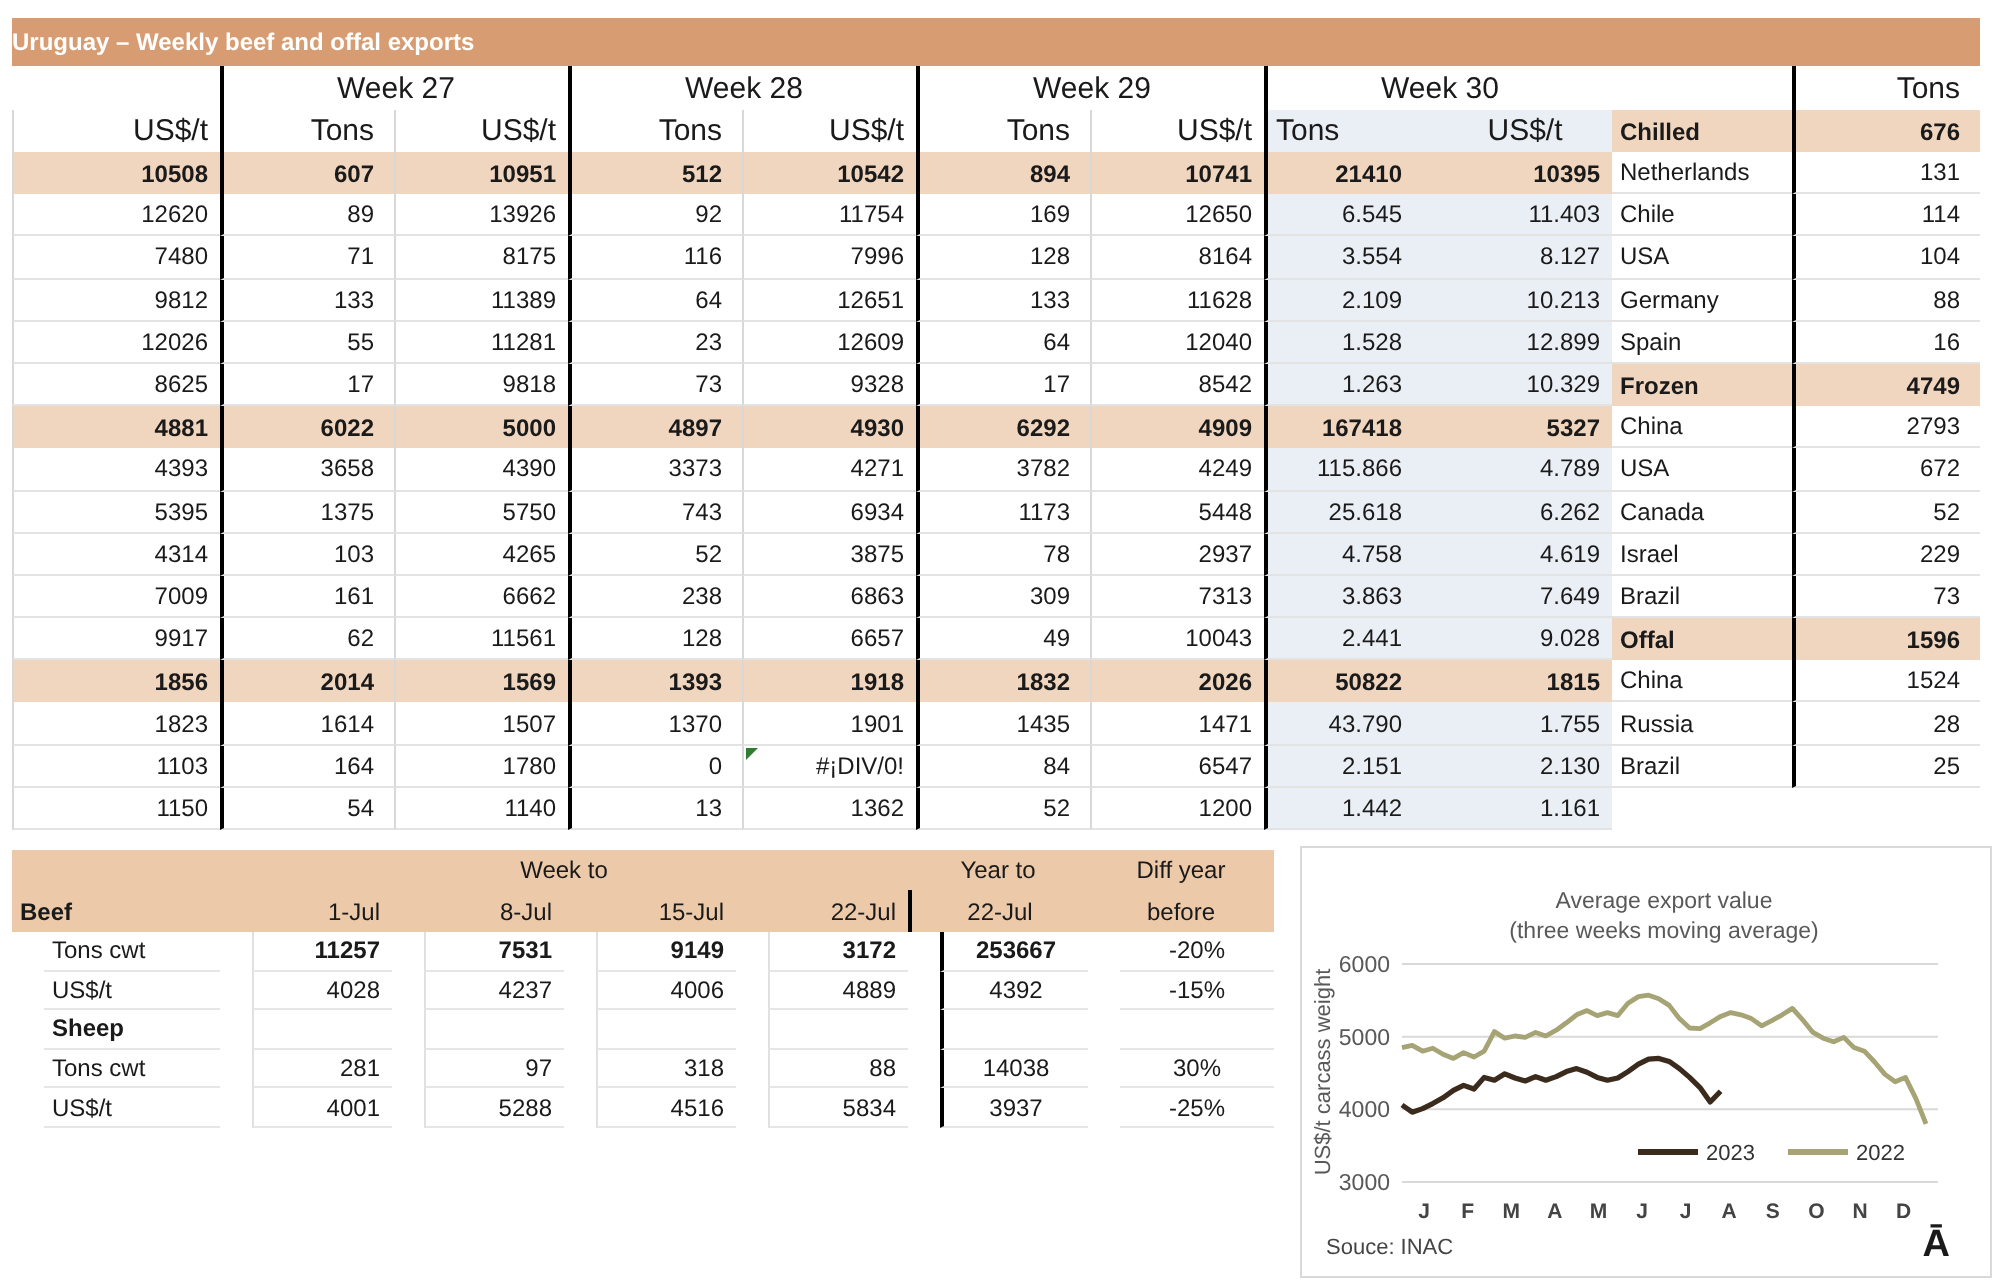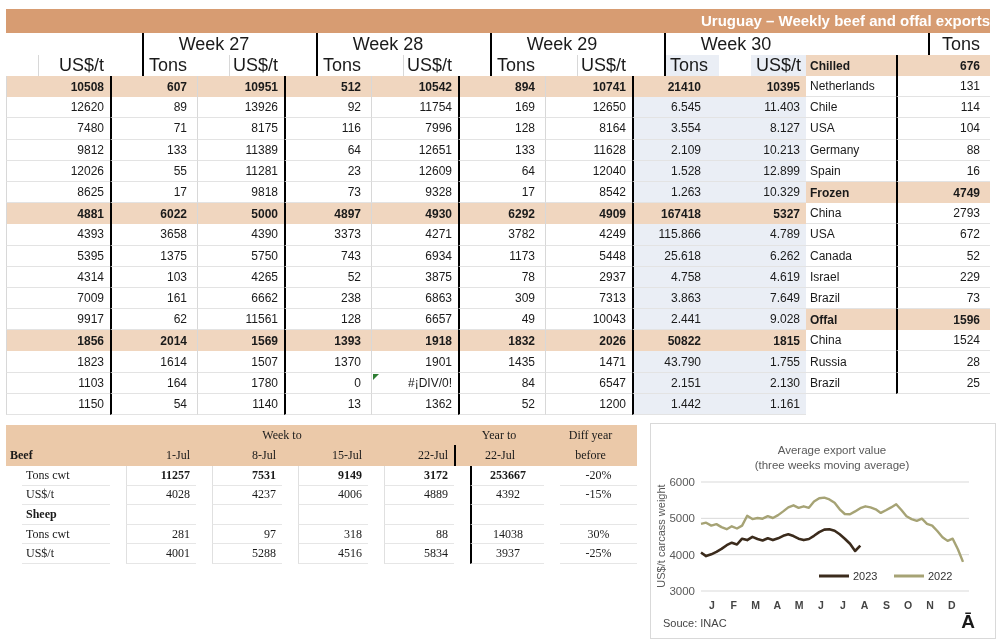--- a/index.html
+++ b/index.html
@@ -1,44 +1,44 @@
 <!DOCTYPE html>
 <html style="--titlebar: #D79C72; --sectionbg: #F0D6BF; --t2hdrbg: #EBC9A9; --ytdbg: #EAEEF5; --green: #2E7D32;"><head>
 <meta charset="utf-8">
 <style>
   html,body{margin:0;padding:0;background:#fff;}
   #app{position:relative;width:1000px;height:640px;background:#fff;overflow:hidden;
        font-family:"Liberation Sans","DejaVu Sans",sans-serif;color:#1a1a1a;}
-  .titlebar{background:var(--titlebar);color:#fff;font-weight:bold;text-align:right;
-            font-size:15px;line-height:24px;height:24px;}
+  .titlebar{background:var(--titlebar);color:#fff;font-weight:bold;text-align:left;
+            font-size:12px;line-height:24px;height:24px;}
   
   #t1{position:absolute;left:6px;top:9px;width:984px;}
   #t1grid{display:grid;grid-template-columns:104px repeat(8,87px) 90px 94px;
           grid-template-rows:22px 21px repeat(16,21.2px);font-size:12px;}
   #t1grid > div{box-sizing:border-box;display:flex;align-items:center;white-space:nowrap;overflow:visible;}
   .num{justify-content:flex-end;padding-right:10px;}
   .num2{justify-content:flex-end;padding-right:6px;}
   .lbl{justify-content:flex-start;padding-left:4px;}
   .ctr{justify-content:center;padding:0;}
   .gstart{border-left:2px solid #000;}
   .gmid{border-left:1px solid #d8d8d8;}
   .rowline{border-bottom:1px solid #e3e3e3;}
   .sec{background:var(--sectionbg);font-weight:bold;}
   .ytd{background:var(--ytdbg);}
   .ytdtons{justify-content:flex-end;padding-right:18px;padding-left:20px;}
-  .hdr{font-size:18px;margin-left:32px;}
+  .hdr{font-size:15px;}
   .errcell{position:relative;}
   .errflag{position:absolute;left:1px;top:1px;width:0;height:0;
            border-top:6px solid var(--green);border-right:6px solid transparent;}
   
   #t2{position:absolute;left:6px;top:425px;width:631px;}
   #t2 .titlebar{height:21px;line-height:21px;}
   #t2grid{display:grid;grid-template-columns:104px repeat(4,86px) 90px 93px;
           grid-template-rows:20px 21px repeat(5,19.6px);font-size:12px;}
-  #t2grid > div{box-sizing:border-box;display:flex;align-items:center;white-space:nowrap;font-family:Liberation Serif, serif;}
+  #t2grid > div{box-sizing:border-box;display:flex;align-items:center;white-space:nowrap;}
   .t2hdr{background:var(--t2hdrbg);}
   .vline{border-left:2px solid #000;}
   .vthin{border-left:1px solid #e0e0e0;}
   .t2rowline{border-bottom:1px solid #e6e6e6;margin-left:16px;}
   .bold{font-weight:bold;}
   #t2src{font-style:italic;font-size:12px;padding:3px 0 0 6px;}
   
   #chartbox{position:absolute;left:650px;top:423px;width:344px;height:214px;
             border:1px solid #d9d9d9;background:#fff;}
 </style>

